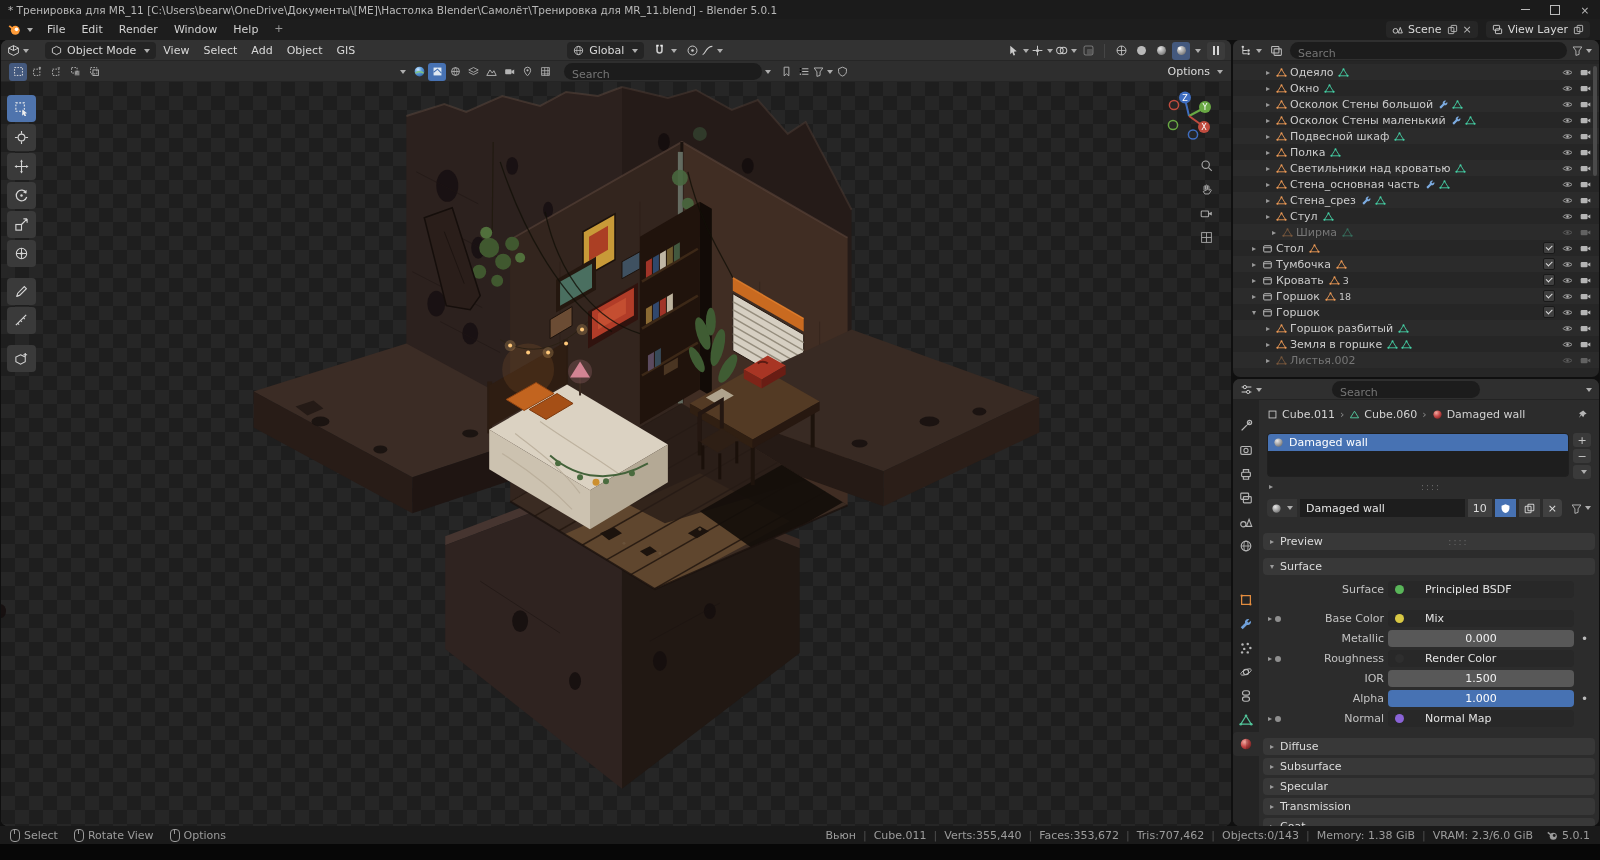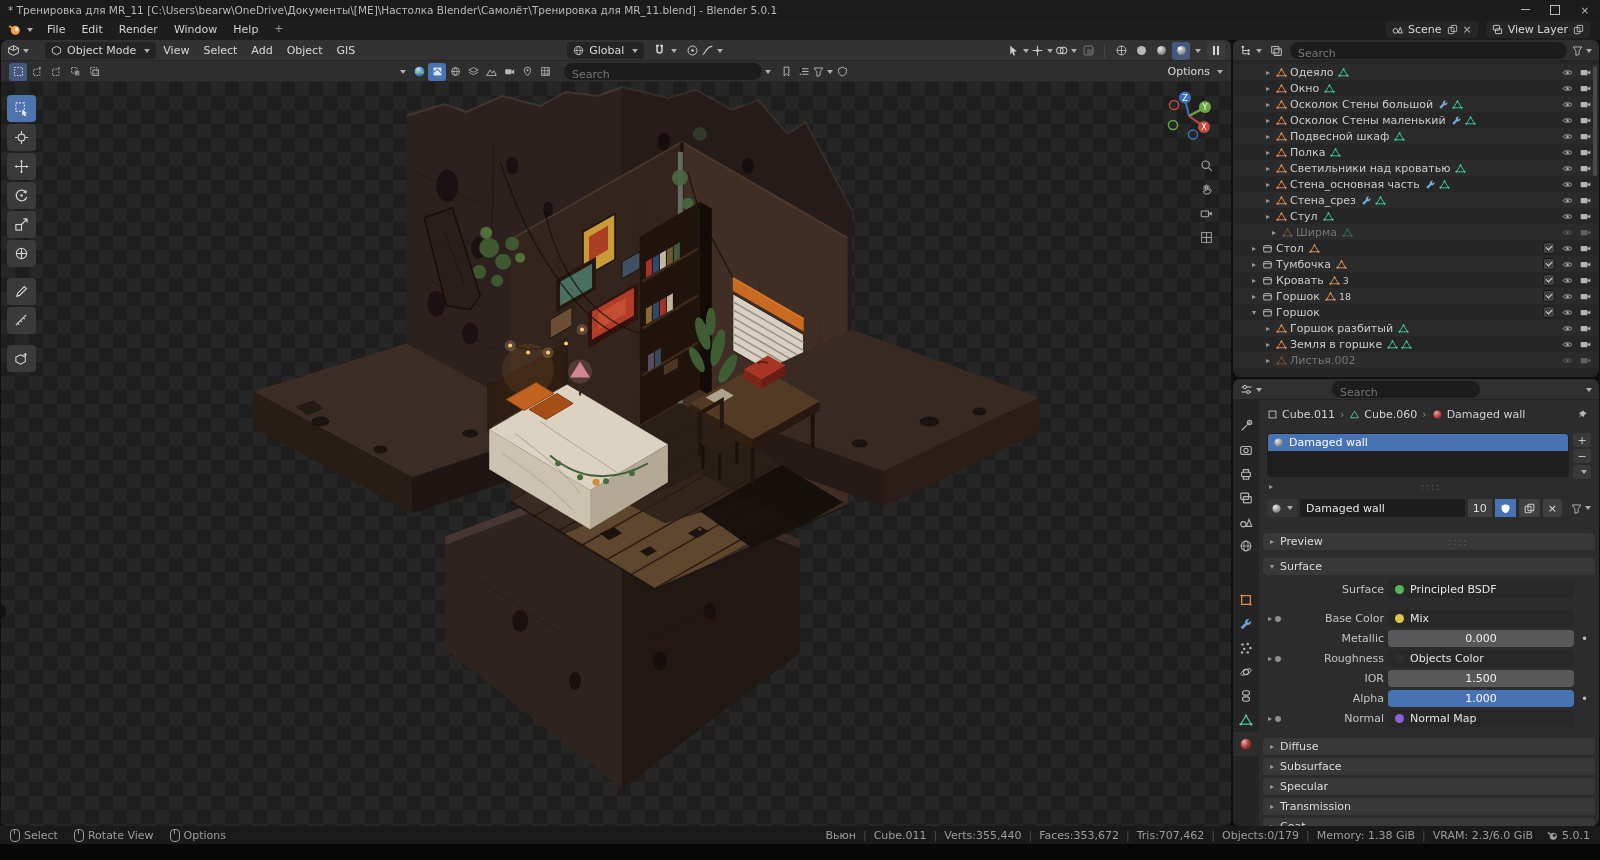--- a/index.html
+++ b/index.html
@@ -103,21 +103,21 @@
   .phead .tri{color:#9c9c9c;font-size:8px;}
   .phead.mt{margin-top:16px;}
   .phead.mt2{margin-top:8px;}
   .prow{display:flex;align-items:center;height:19px;margin:1px 8px 0 0;gap:4px;}
   .prow.gap{margin-top:10px;}
   .pre{width:28px;display:flex;align-items:center;gap:3px;padding-left:9px;flex:0 0 auto;}
   .pre .exp{color:#9a9a9a;font-size:8px;}
   .pre .sock{width:6px;height:6px;border-radius:50%;background:#8f8f8f;}
   .plabel{flex:0 0 84px;text-align:right;color:#c3c3c3;white-space:nowrap;}
   .widget{flex:1;height:17px;border-radius:4px;display:flex;align-items:center;}
-  .widget.menu{background:#282828;padding:0 7px;gap:6px;color:#e3e3e3;}
+  .widget.menu{background:#282828;padding:0 7px;gap:21px;color:#e3e3e3;}
   .widget.slider{background:#585858;justify-content:center;color:#f2f2f2;}
   .widget.slider.blue{background:#4772b3;color:#fff;}
   .wdot{width:9px;height:9px;border-radius:50%;flex:0 0 auto;}
   .tail{width:13px;display:flex;justify-content:center;color:#bbb;}
   .anim-dot{font-size:12px;line-height:10px;}
   
   .statusbar{position:absolute;left:0;top:826px;right:0;height:18px;background:#1a1a1a;display:flex;align-items:center;padding:0 10px;color:#9c9c9c;}
   .hint{display:flex;align-items:center;gap:4px;margin-right:16px;}
   .mouse{width:8px;height:11px;border:1px solid #9a9a9a;border-radius:4px;position:relative;display:inline-block;}
   .mouse::after{content:"";position:absolute;left:3px;top:0;width:1px;height:4px;background:#9a9a9a;}
@@ -1834,21 +1834,21 @@
           </div>
 
           <div class="prow">
             <span class="pre">
               <span class="exp opt on">▸</span>
               <span class="sock opt on"></span>
             </span>
             <span class="plabel">Roughness</span>
             <span class="widget menu opt on">
               <span class="wdot" style="background: rgb(46, 46, 46);"></span>
-              <span>Objects Color</span>
+              <span>Render Color</span>
             </span>
 
             <span class="tail"></span>
           </div>
 
           <div class="prow">
             <span class="pre">
               
               
             </span>
@@ -1938,21 +1938,21 @@
           <span>Options</span>
         </span>
       </div>
     <div class="stats">
 
     <span class="stat">Вьюн</span>
         <span class="stat">Cube.011</span>
         <span class="stat">Verts:355,440</span>
         <span class="stat">Faces:353,672</span>
         <span class="stat">Tris:707,462</span>
-        <span class="stat">Objects:0/179</span>
+        <span class="stat">Objects:0/143</span>
         <span class="stat">Memory: 1.38 GiB</span>
         <span class="stat">VRAM: 2.3/6.0 GiB</span>
       </div>
     <span class="version">
       <svg class="icon12" viewBox="0 0 14 14">
           <circle cx="8" cy="8" r="4.5" fill="#9a9a9a"></circle>
           <circle cx="9.2" cy="7" r="1.8" fill="#1a1a1a"></circle>
           <path d="M1 3 L6 7" stroke="#9a9a9a" stroke-width="2"></path>
         </svg>
       <span>5.0.1</span>

